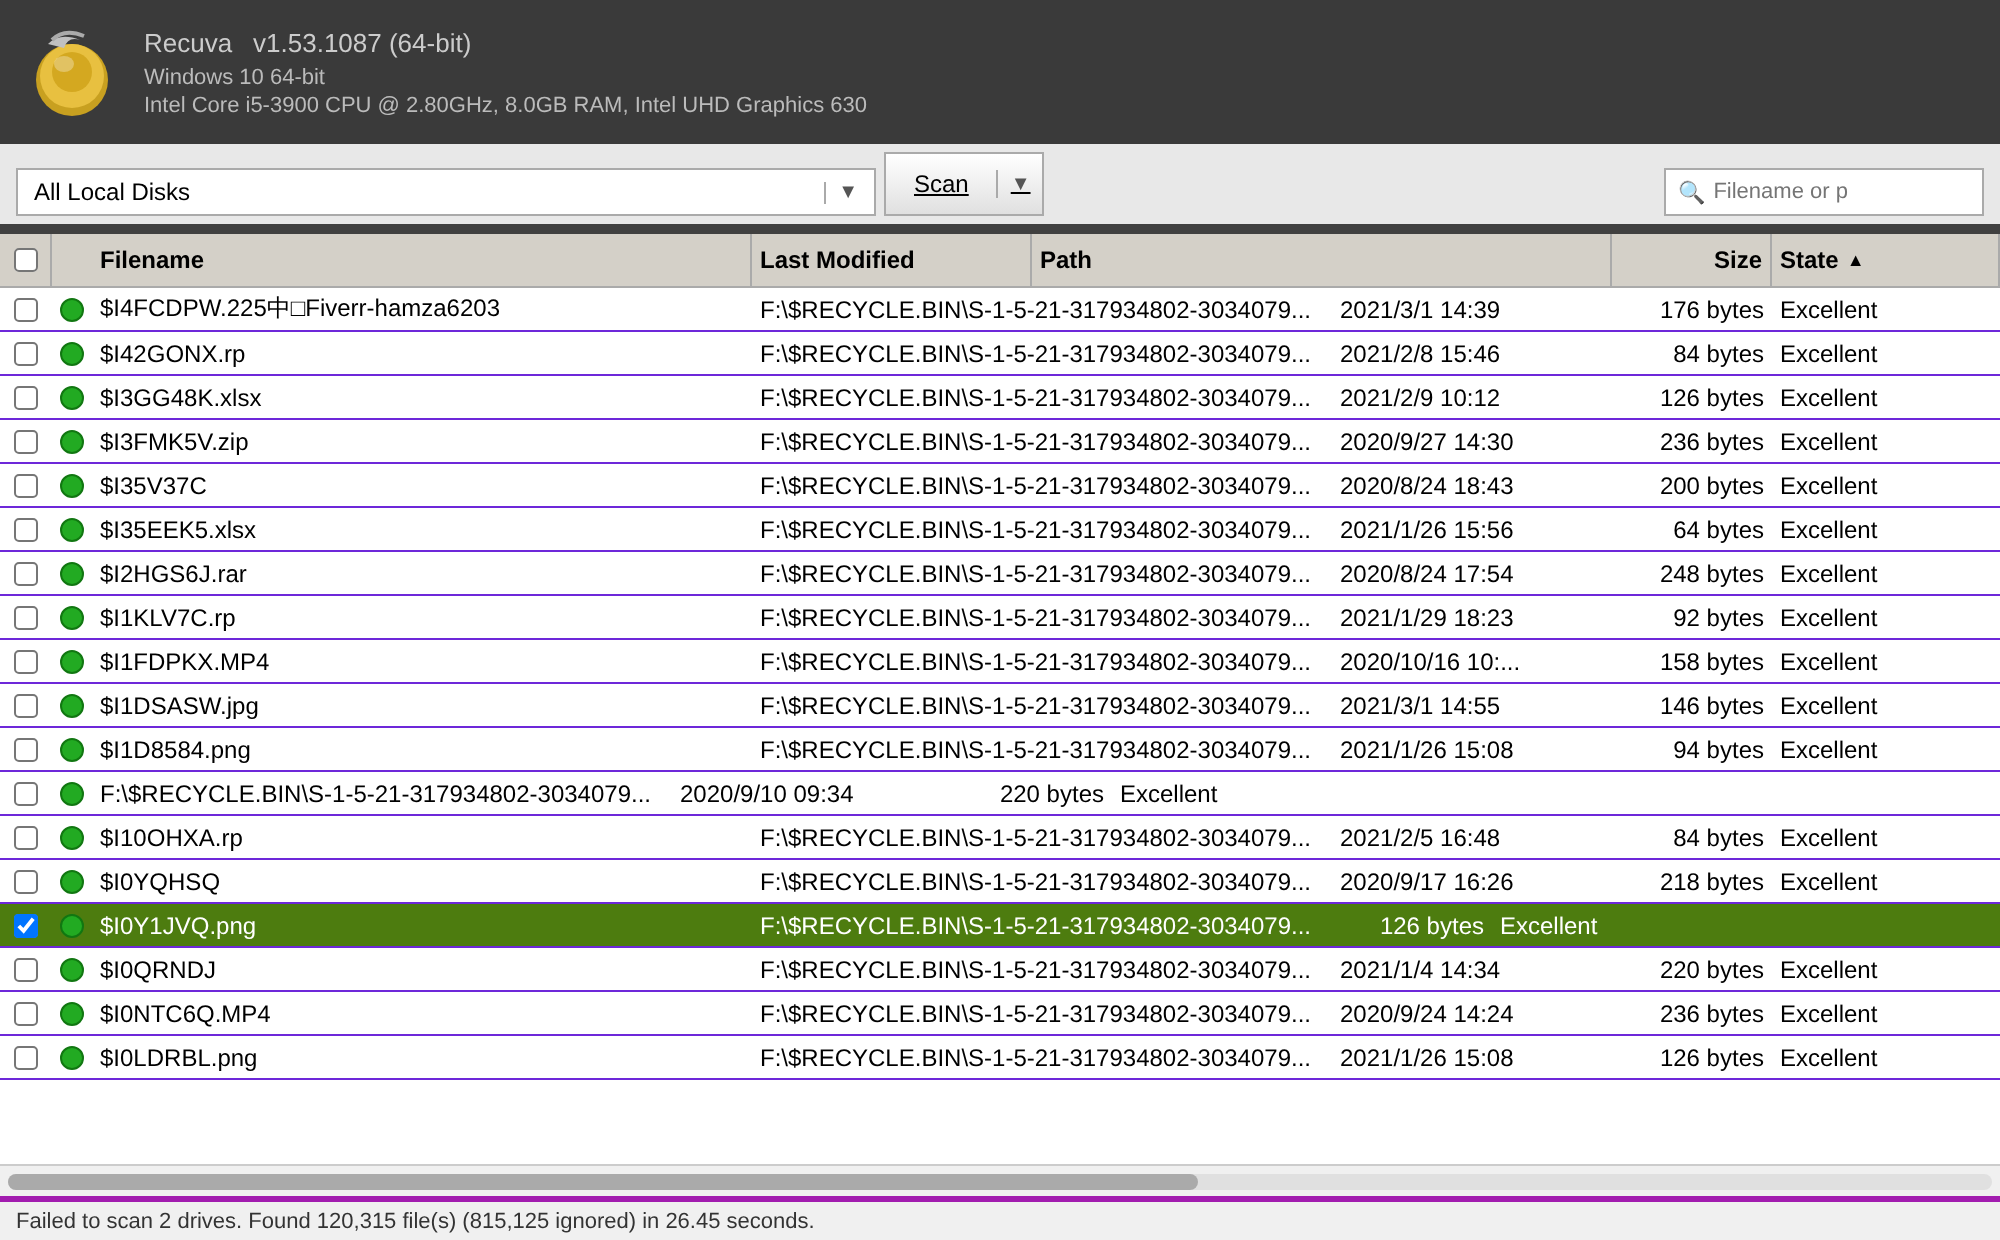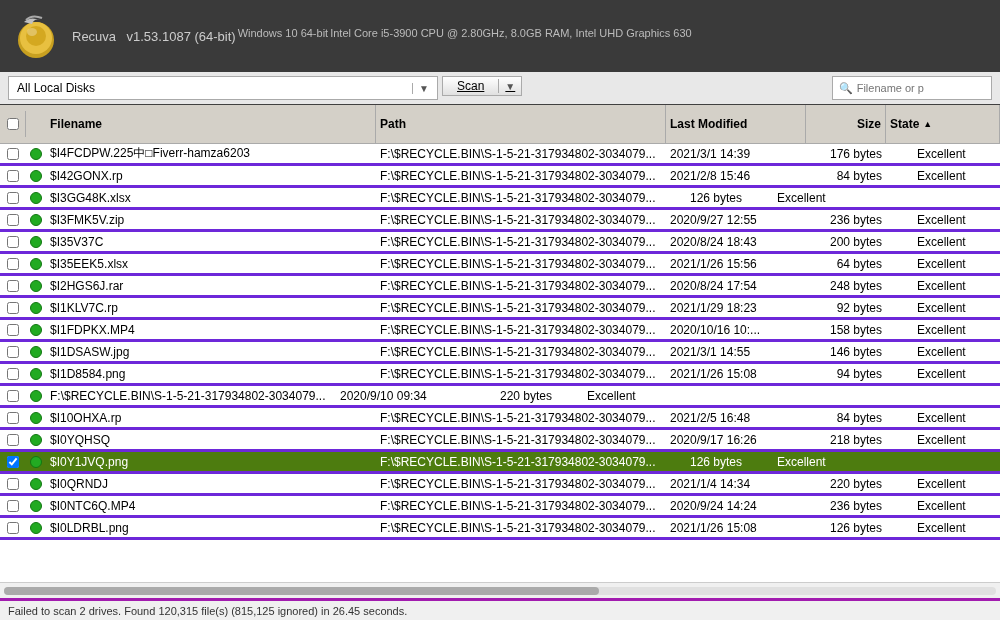--- a/index.html
+++ b/index.html
@@ -24,44 +24,44 @@
       gap: 12px;
       min-height: 72px;
     }
     .title-bar-logo {
       width: 48px;
       height: 48px;
       flex-shrink: 0;
     }
     .title-bar-text {
       display: flex;
-      flex-direction: row;
+      flex-direction: column;
       gap: 2px;
     }
     .title-bar-title {
       font-size: 16px;
       font-weight: bold;
       color: #fff;
     }
     .title-bar-title span {
       font-size: 13px;
       font-weight: normal;
       color: #ccc;
     }
     .title-bar-subtitle {
       font-size: 11px;
       color: #bbb;
     }
 
     
     .toolbar {
       background: #e8e8e8;
-      border-bottom: 1px solid #404040;
-      display: flex;
-      align-items: flex-start;
+      border-bottom: 5px solid #404040;
+      display: flex;
+      align-items: flex-end;
       padding: 4px 8px;
       gap: 4px;
       min-height: 32px;
     }
     .drive-select {
       display: flex;
       align-items: center;
       background: #fff;
       border: 1px solid #aaa;
       height: 24px;
@@ -74,21 +74,21 @@
     .drive-select-arrow {
       border-left: 1px solid #aaa;
       padding-left: 6px;
       margin-left: 6px;
       color: #555;
       font-size: 10px;
     }
     .scan-btn {
       display: flex;
       align-items: center;
-      height: 20px;
+      height: 32px;
       background: linear-gradient(to bottom, #fff, #e0e0e0);
       border: 1px solid #aaa;
       cursor: pointer;
       font-size: 12px;
       text-decoration: underline;
     }
     .scan-btn-main {
       padding: 0 14px;
       border-right: 1px solid #aaa;
     }
@@ -137,21 +137,21 @@
       height: 26px;
       border-right: 1px solid #aaa;
     }
     .col-icon-space {
       width: 20px;
       min-width: 20px;
     }
     .col-cell {
       display: flex;
       align-items: center;
-      height: 38px;
+      height: 26px;
       padding: 0 4px;
       border-right: 1px solid #aaa;
       font-weight: bold;
       font-size: 12px;
       color: #000;
       cursor: pointer;
     }
     .col-filename { width: 330px; min-width: 330px; }
     .col-path { width: 290px; min-width: 290px; }
     .col-modified { width: 140px; min-width: 140px; }
@@ -163,21 +163,21 @@
     .file-list {
       flex: 1;
       overflow-y: auto;
       overflow-x: auto;
       background: #fff;
     }
     .file-row {
       display: flex;
       align-items: center;
       height: 22px;
-      border-bottom: 3px solid #6d28d9;
+      border-bottom: 1px solid #6d28d9;
       cursor: pointer;
     }
     .file-row.selected { background: #4d7c0f; color: #fff; }
     .file-row.selected .file-state { color: #fff; }
     .row-check {
       width: 26px;
       min-width: 26px;
       display: flex;
       align-items: center;
       justify-content: center;
@@ -205,21 +205,21 @@
       white-space: nowrap;
       text-overflow: ellipsis;
       font-size: 12px;
       color: #000;
     }
     .file-row.selected .row-cell { color: #fff; }
     .row-filename { width: 330px; min-width: 330px; }
     .row-path { width: 290px; min-width: 290px; }
     .row-modified { width: 140px; min-width: 140px; }
     .row-size { width: 80px; min-width: 80px; justify-content: flex-end; }
-    .row-state { flex: 1; margin-left: 27px; }
+    .row-state { flex: 1; }
 
     
     .hscroll-bar {
       background: #f0f0f0;
       border-top: 1px solid #ccc;
       height: 16px;
       display: flex;
       align-items: center;
       padding: 0 4px;
     }
@@ -304,25 +304,25 @@
 </div>
 
 <div class="col-header">
   <div class="col-check">
     <input type="checkbox" style="">
   </div>
   <div class="col-icon-space"></div>
   <div class="col-cell col-filename">
     <span>Filename</span>
   </div>
+  <div class="col-cell col-modified">
+    <span>Last Modified</span>
+  </div>
   <div class="col-cell col-path">
     <span>Path</span>
-  </div>
-  <div class="col-cell col-modified">
-    <span>Last Modified</span>
   </div>
   <div class="col-cell col-size">
     <span>Size</span>
   </div>
   <div class="col-cell col-state">
     <span>State</span>
     <span class="col-sort-arrow">▲</span>
   </div>
 </div>
 
@@ -355,33 +355,34 @@
     </div>
     <div class="file-row">
       <div class="row-check">
         <input type="checkbox" style="">
       </div>
       <div class="row-icon">
         <div class="green-dot"></div>
       </div>
       <div class="row-cell row-filename">$I3GG48K.xlsx</div>
       <div class="row-cell row-path">F:\$RECYCLE.BIN\S-1-5-21-317934802-3034079...</div>
+      <div class="row-cell row-modified">2021/2/9 10:12</div>
       <div class="row-cell row-size">126 bytes</div>
       <div class="row-cell row-state file-state">Excellent</div>
     </div>
     <div class="file-row">
       <div class="row-check">
         <input type="checkbox" style="">
       </div>
       <div class="row-icon">
         <div class="green-dot"></div>
       </div>
       <div class="row-cell row-filename">$I3FMK5V.zip</div>
       <div class="row-cell row-path">F:\$RECYCLE.BIN\S-1-5-21-317934802-3034079...</div>
-      <div class="row-cell row-modified">2020/9/27 12:55</div>
+      <div class="row-cell row-modified">2020/9/27 14:30</div>
       <div class="row-cell row-size">236 bytes</div>
       <div class="row-cell row-state file-state">Excellent</div>
     </div>
     <div class="file-row">
       <div class="row-check">
         <input type="checkbox" style="">
       </div>
       <div class="row-icon">
         <div class="green-dot"></div>
       </div>

